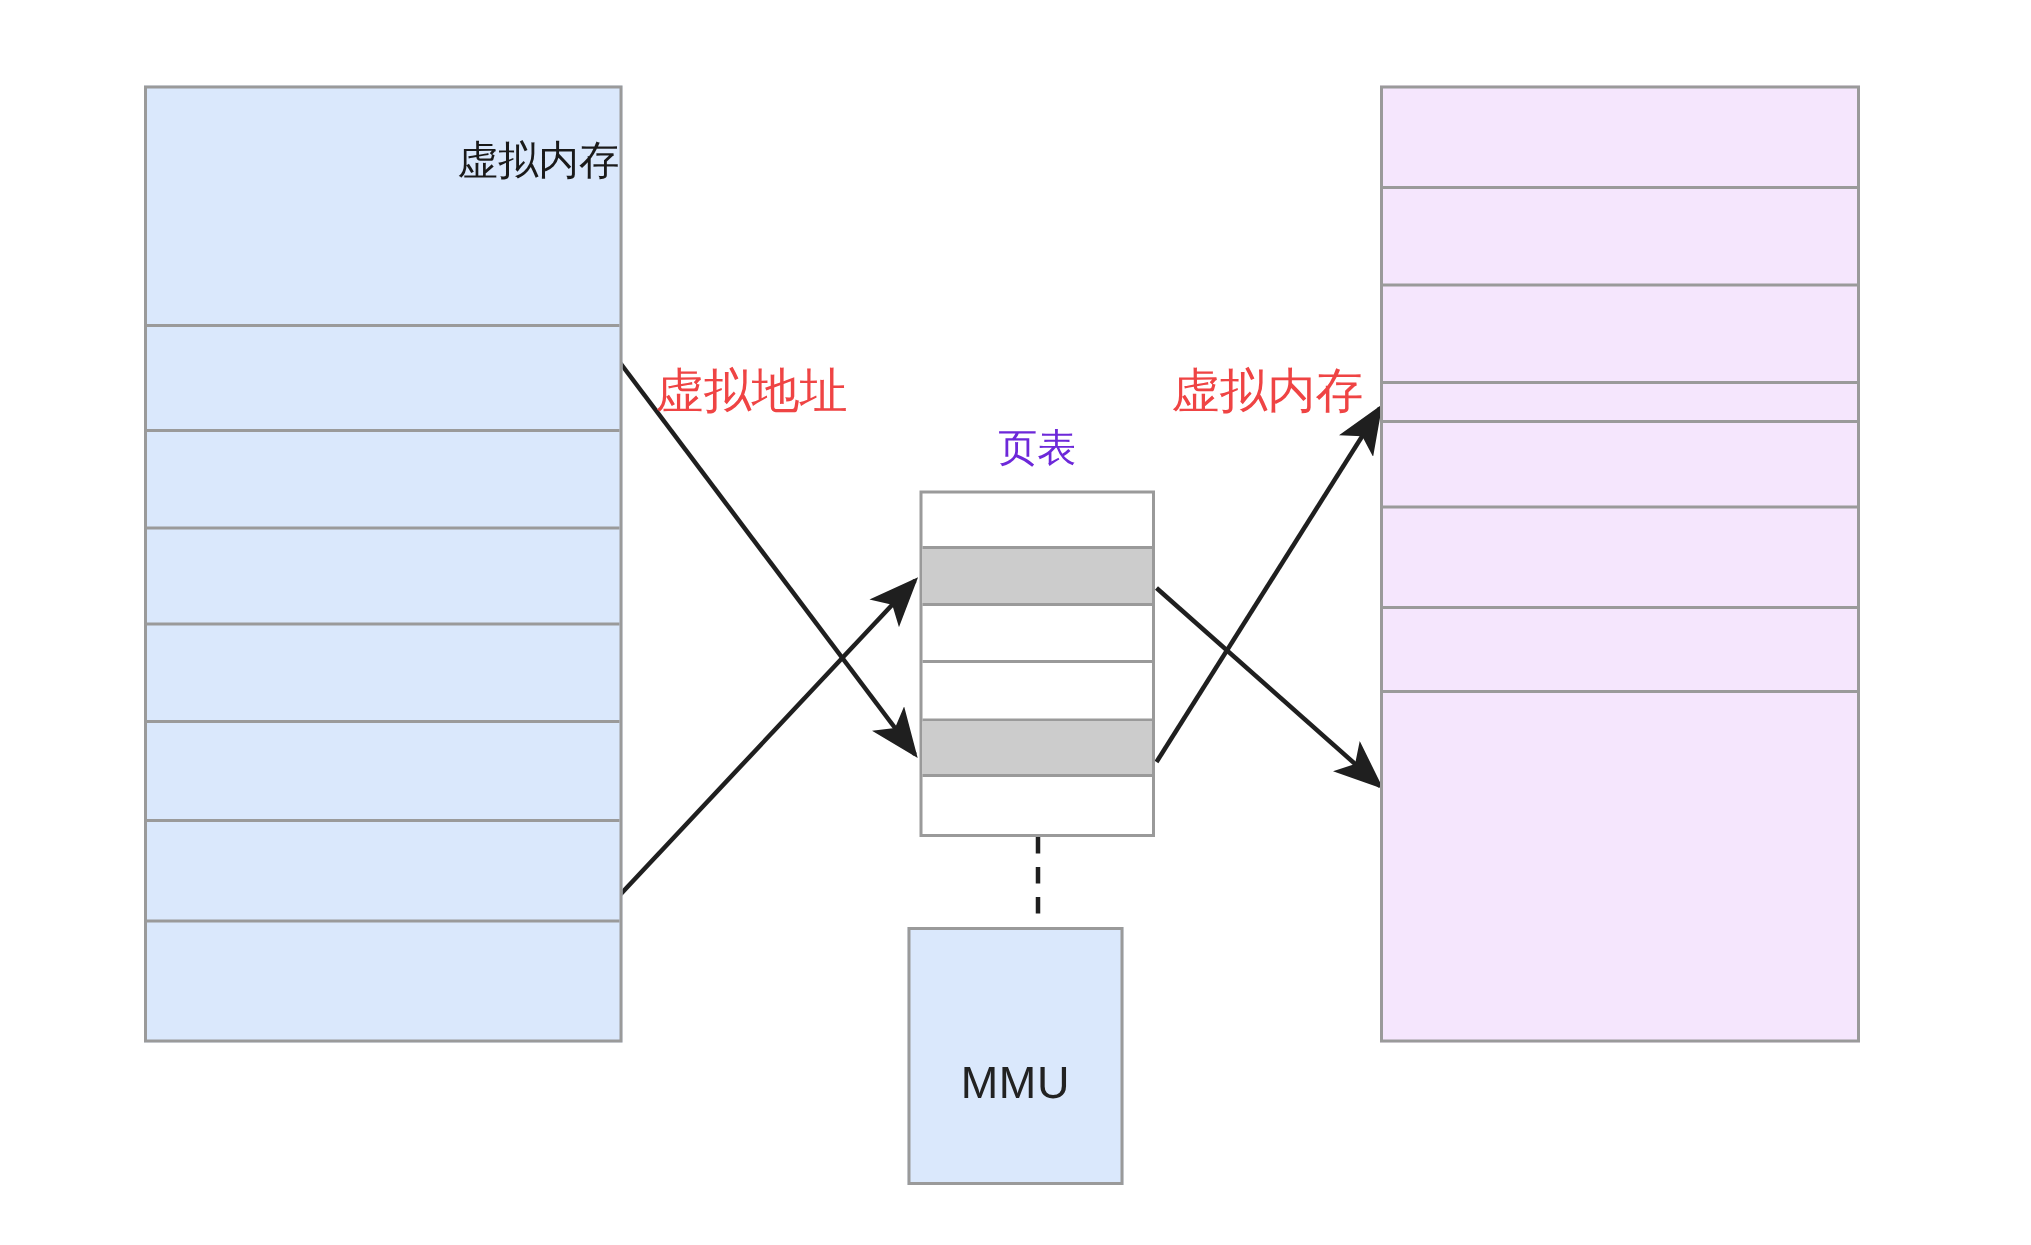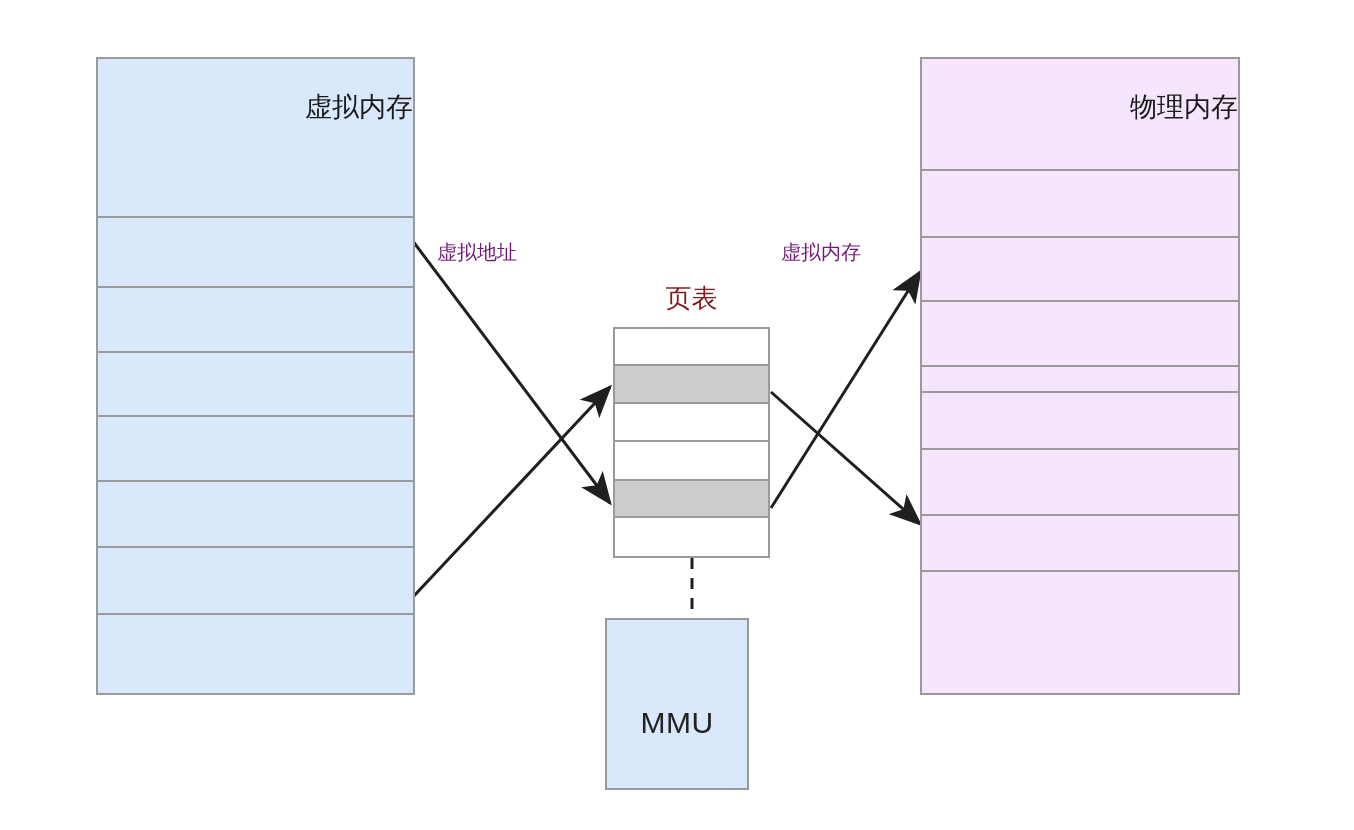--- a/index.html
+++ b/index.html
@@ -110,27 +110,27 @@
   #virtual-memory-title { top: 30px; }
   #physical-memory-title { top: 30px; }
 
   #page-table-title {
     position: absolute;
     left: 613px;
     top: 281px;
     width: 157px;
     text-align: center;
     font-size: 26px;
-    color: #7f1d1d;
+    color: #6d28d9;
   }
 
   .edge-label {
     position: absolute;
-    font-size: 20px;
-    color: #701a75;
+    font-size: 32px;
+    color: #ef4444;
     white-space: nowrap;
   }
   #virtual-address-label { left: 437px; top: 239px; }
   #physical-address-label { left: 781px; top: 239px; }
 </style>
 </head>
 <body>
 
 <svg id="canvas" viewBox="0 0 1354 830" xmlns="http://www.w3.org/2000/svg">
   <defs>
@@ -157,23 +157,20 @@
   <div class="cell" style="height:70px"></div>
   <div class="cell" style="height:66px"></div>
   <div class="cell" style="height:64px"></div>
   <div class="cell" style="height:66px"></div>
   <div class="cell" style="height:66px"></div>
   <div class="cell" style="height:67px"></div>
   <div class="cell" style="height:79px"></div>
 </div>
 
 <div class="memblock" id="physical-memory">
-  <div class="cell" style="height:113px">
-    <div class="block-title" id="physical-memory-title">物理内存</div>
-  </div>
   <div class="cell" style="height:67px"></div>
   <div class="cell" style="height:65px"></div>
   <div class="cell" style="height:65px"></div>
   <div class="cell" style="height:26px"></div>
   <div class="cell" style="height:57px"></div>
   <div class="cell" style="height:67px"></div>
   <div class="cell" style="height:56px"></div>
   <div class="cell" style="height:122px"></div>
 </div>
 

